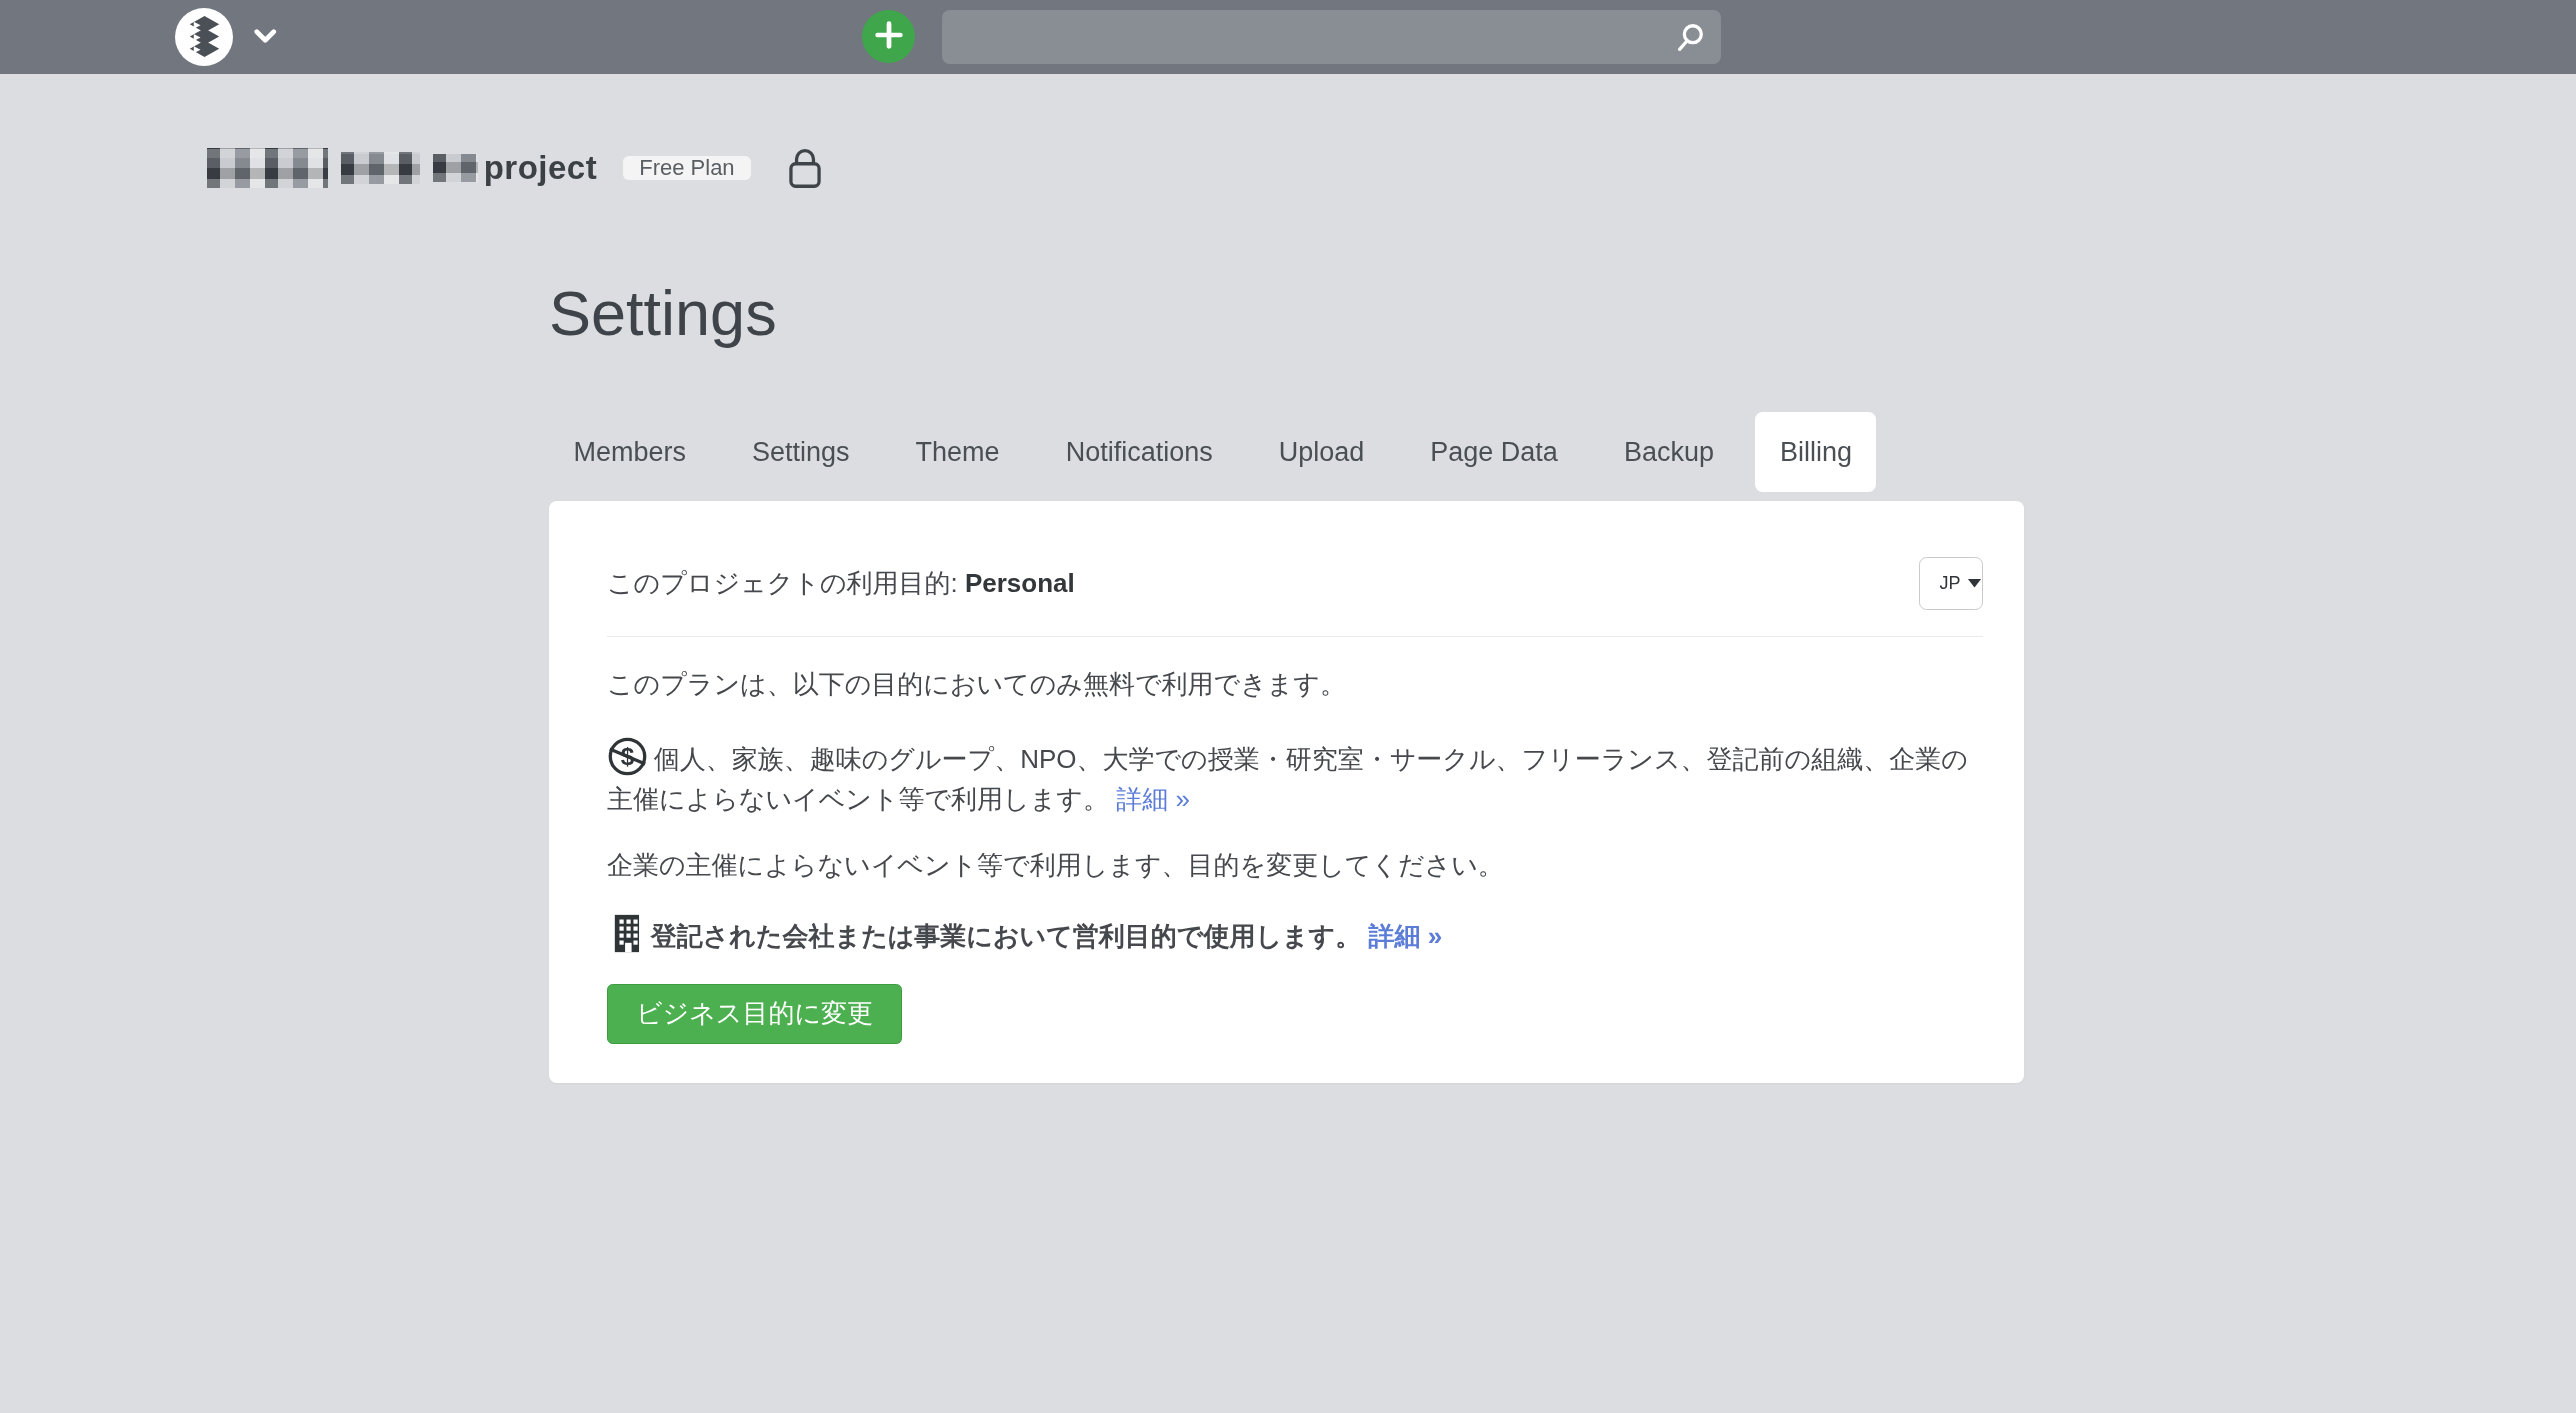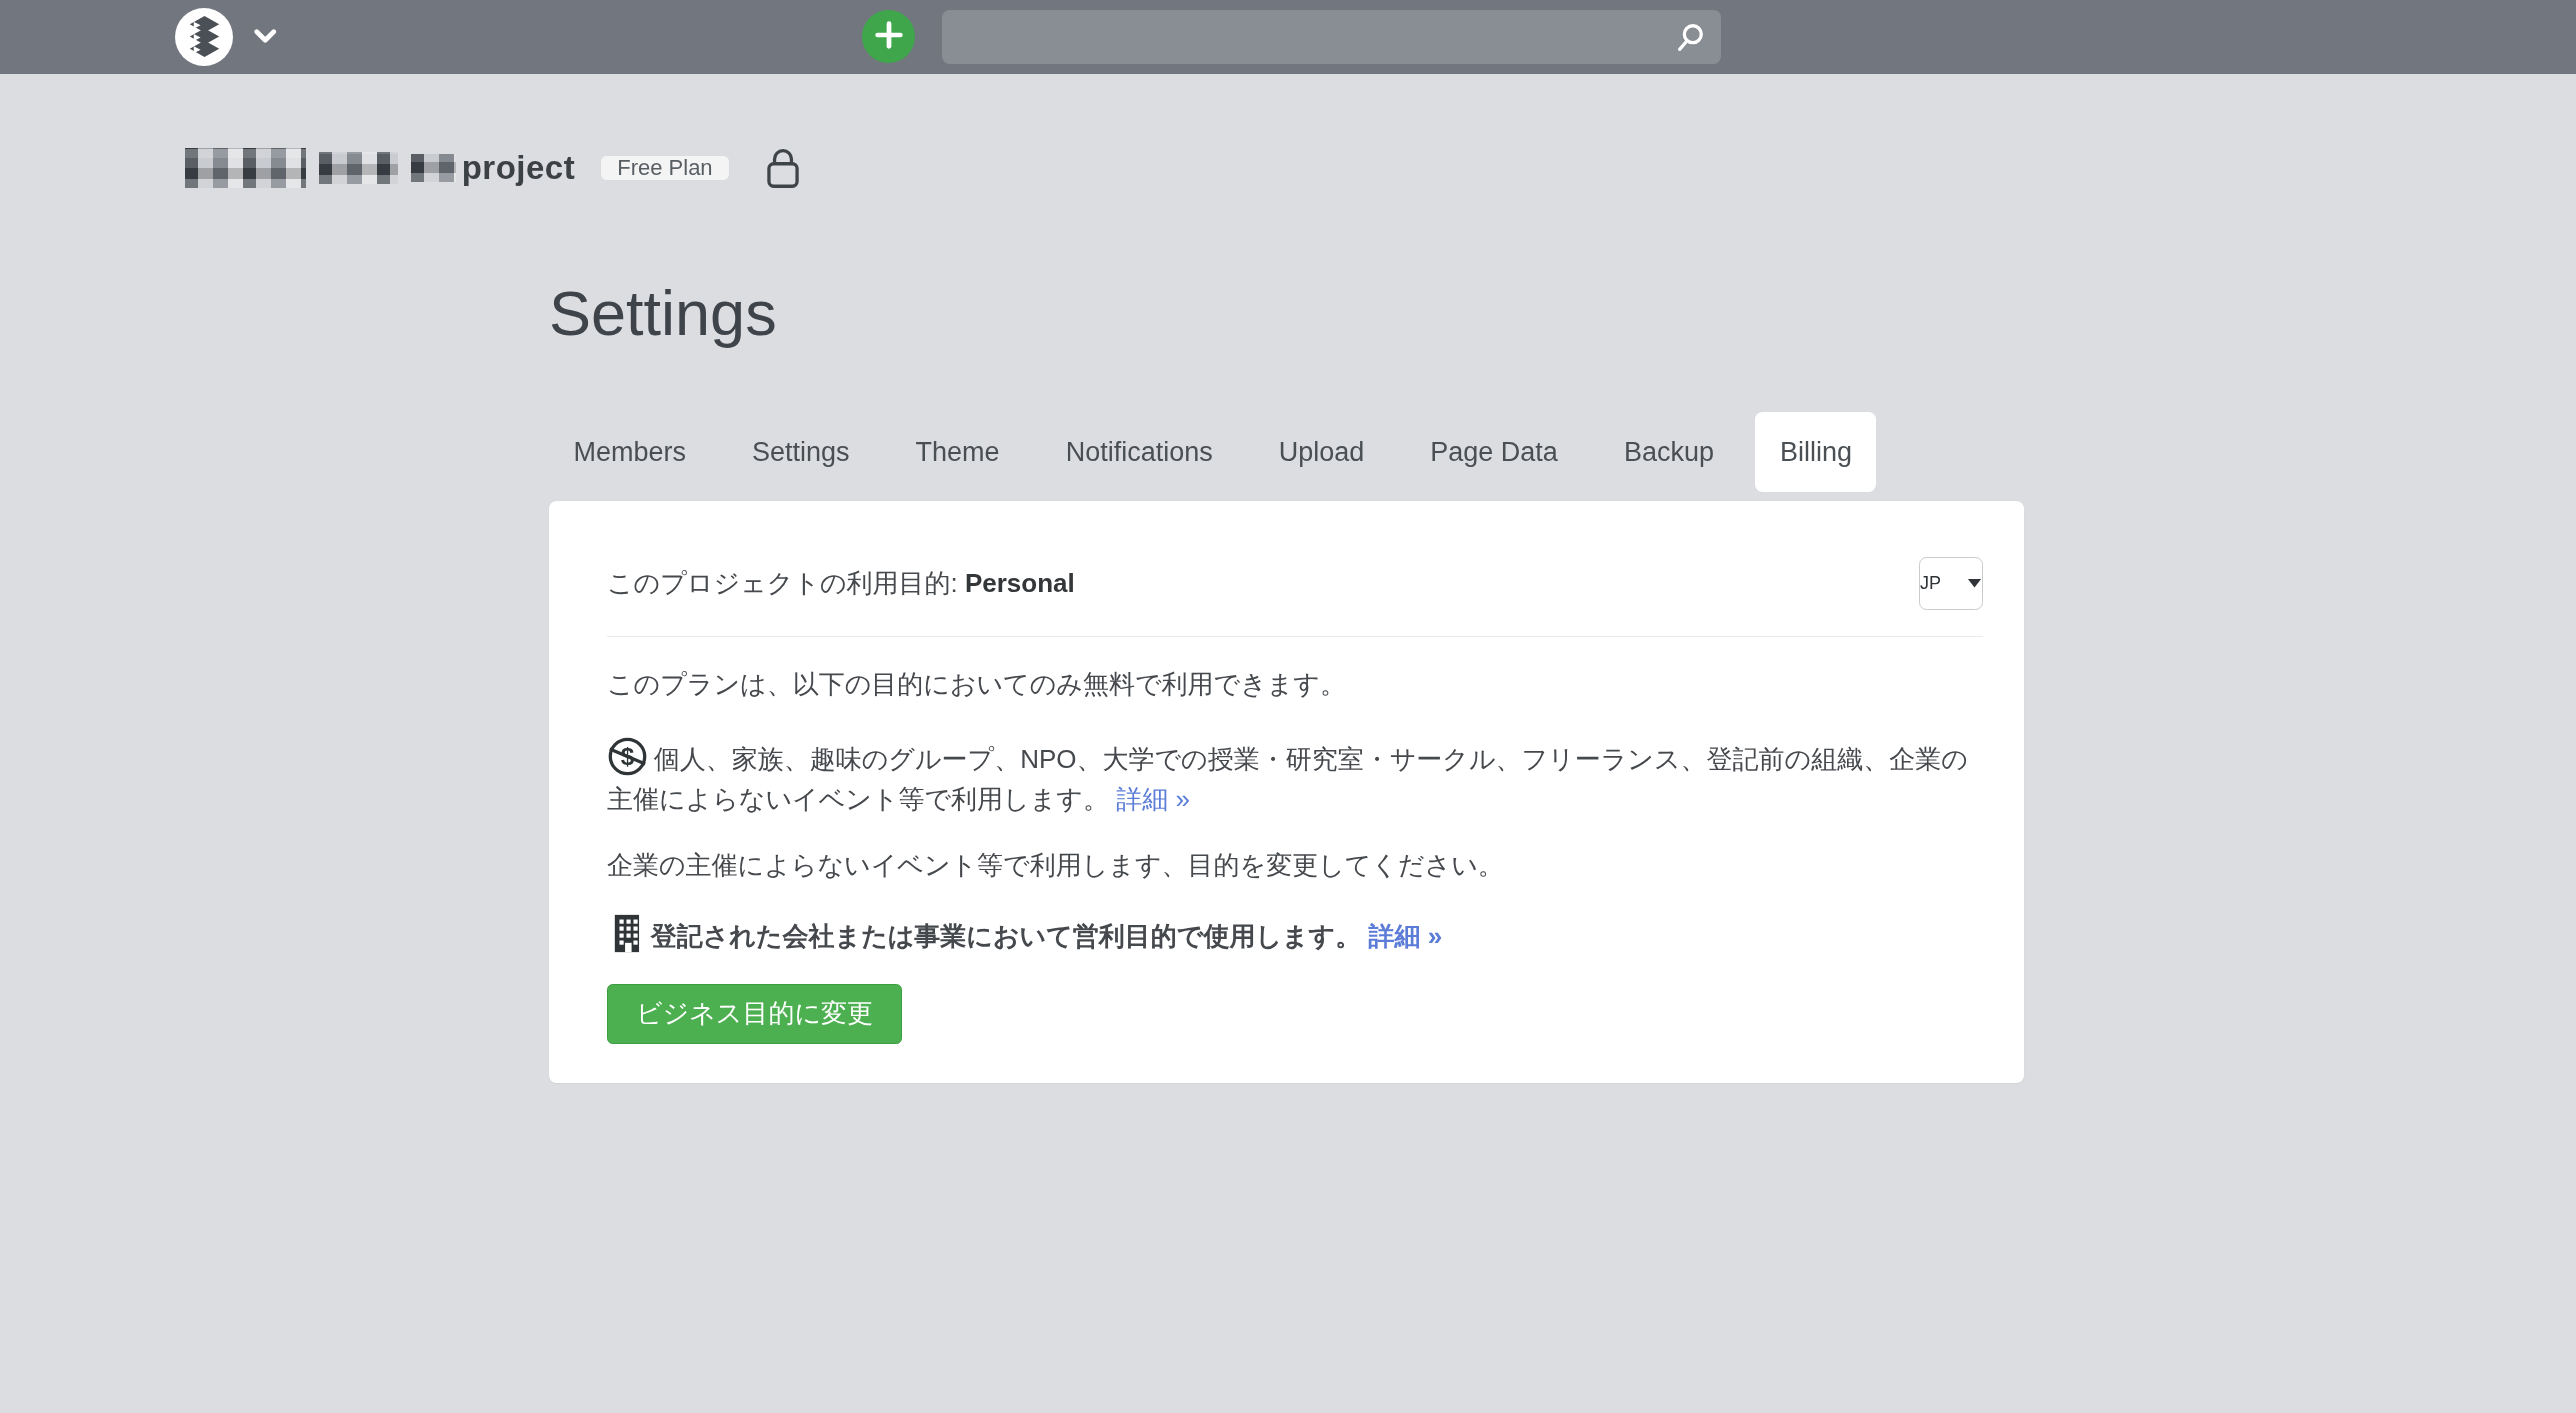--- a/index.html
+++ b/index.html
@@ -13,21 +13,21 @@
   .logo-chevron { position:absolute; left:253px; top:28px; }
   .plus-btn { position:absolute; left:862px; top:10.4px; width:53px; height:53px; border-radius:50%;
               background:#3fa64c; display:flex; align-items:center; justify-content:center; }
   .search-box { position:absolute; left:942px; top:10.4px; width:779px; height:54px;
                 background:#898d94; border-radius:7.5px; }
   .search-box input { position:absolute; left:0; top:0; width:100%; height:100%; background:transparent;
                       border:none; outline:none; padding:0 57px 0 19px; font-size:24.5px; color:#fff; }
   .search-icon { position:absolute; right:15px; top:11.3px; }
 
   
-  #project-row { position:absolute; left:185px; top:143px; height:49px; display:flex; align-items:center;justify-content:center; }
+  #project-row { position:absolute; left:207px; top:143px; height:49px; display:flex; align-items:center;justify-content:center; }
   .redacted { height:40px; display:flex; align-items:center; }
   .redacted i { display:inline-block; height:100%; margin-right:13px;
                 background-image:
                   repeating-linear-gradient(90deg, rgba(40,46,54,.85) 0 13px, rgba(190,193,198,.9) 13px 28px, rgba(90,97,106,.8) 28px 43px, rgba(220,221,224,.9) 43px 58px),
                   repeating-linear-gradient(0deg, rgba(255,255,255,.25) 0 9.4px, rgba(0,0,0,.18) 9.4px 20px, rgba(255,255,255,.12) 20px 30px);
                 background-blend-mode:overlay; }
   .redacted i:nth-child(1){ width:121px; }
   .redacted i:nth-child(2){ width:79px; height:32px; }
   .redacted i:nth-child(3){ width:45px; height:28px; margin-right:5.7px; }
   .project-name { font-size:33px; font-weight:600; color:#3c4146; letter-spacing:0.5px; }
@@ -44,21 +44,21 @@
          border-radius:7.5px; cursor:pointer; white-space:nowrap; }
   .tab.active { background:#ffffff; }
 
   
   #card { position:absolute; left:549px; top:501px; width:1475px; height:582px; background:#ffffff;
           border-radius:7.5px; padding:55px 41px 0 58px; box-shadow:0 0.9px 1.9px rgba(0,0,0,.04); }
   .card-head { display:flex; align-items:center; justify-content:space-between; height:55px; }
   .purpose { font-size:26px; color:#45484c; }
   .purpose b { color:#33373a; }
   .lang-btn { width:64px; height:53px; background:#fff; border:1.9px solid #c9cacc; border-radius:7.5px;
-              display:flex; align-items:center; justify-content:space-between; gap:6.6px; cursor:pointer; }
+              display:flex; align-items:center; justify-content:flex-end; gap:6.6px; cursor:pointer; }
   .lang-btn span { font-size:18px; color:#303438; }
   .divider { border:none; border-top:1.9px solid #e9eaec; margin-top:24.5px; }
 
   .body-text { font-size:26px; color:#45484c; line-height:1.35; }
   .intro { margin-top:30px; }
   .item1 { margin-top:34px; line-height:1.57; }
   .warn  { margin-top:28px; }
   .item2 { margin-top:30px;font-weight:bold; }
   .inline-icon { vertical-align:-9.4px; margin-right:5.7px; }
   a.detail-link { color:#5b7cd7; text-decoration:none; }

